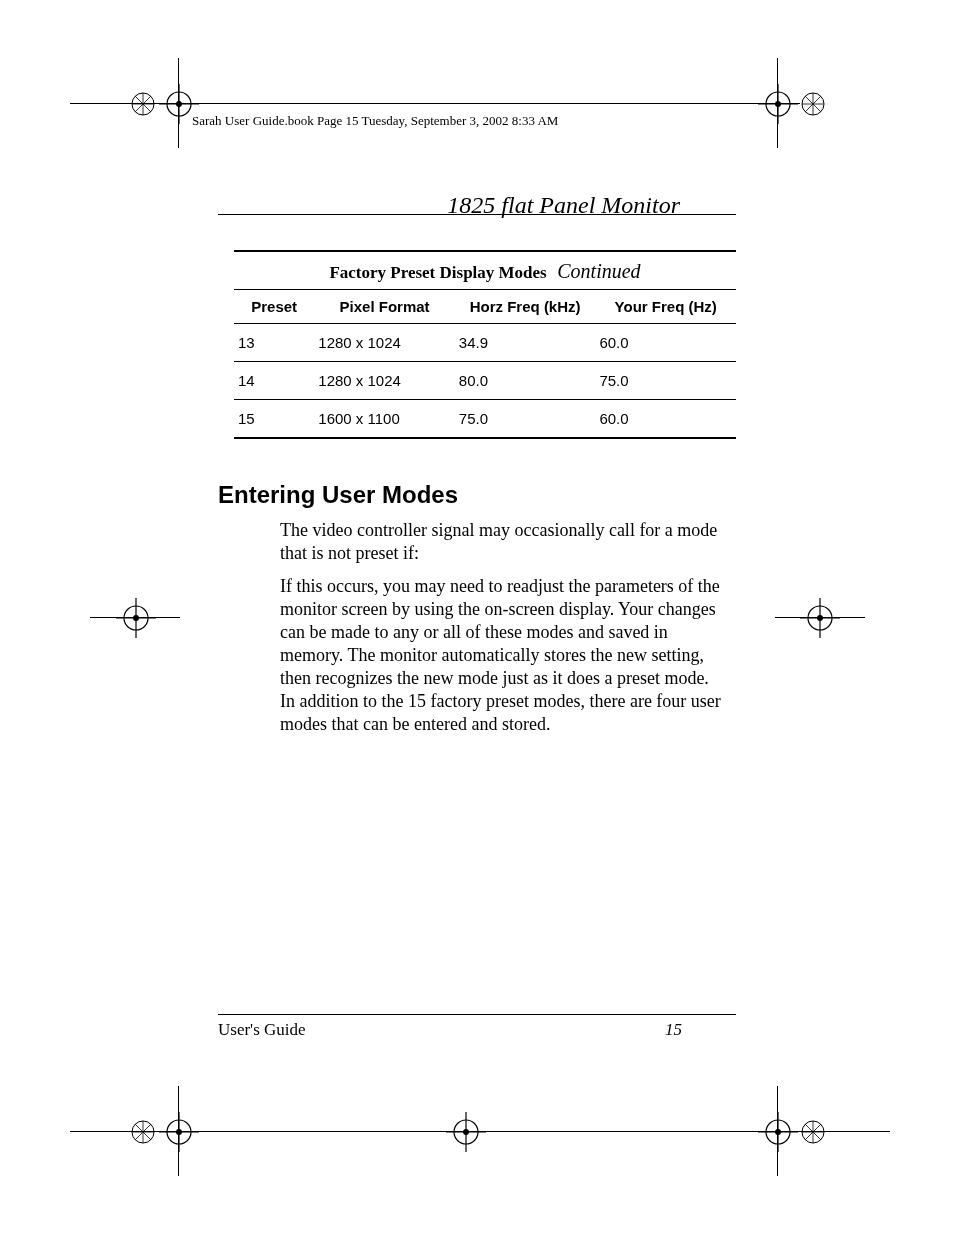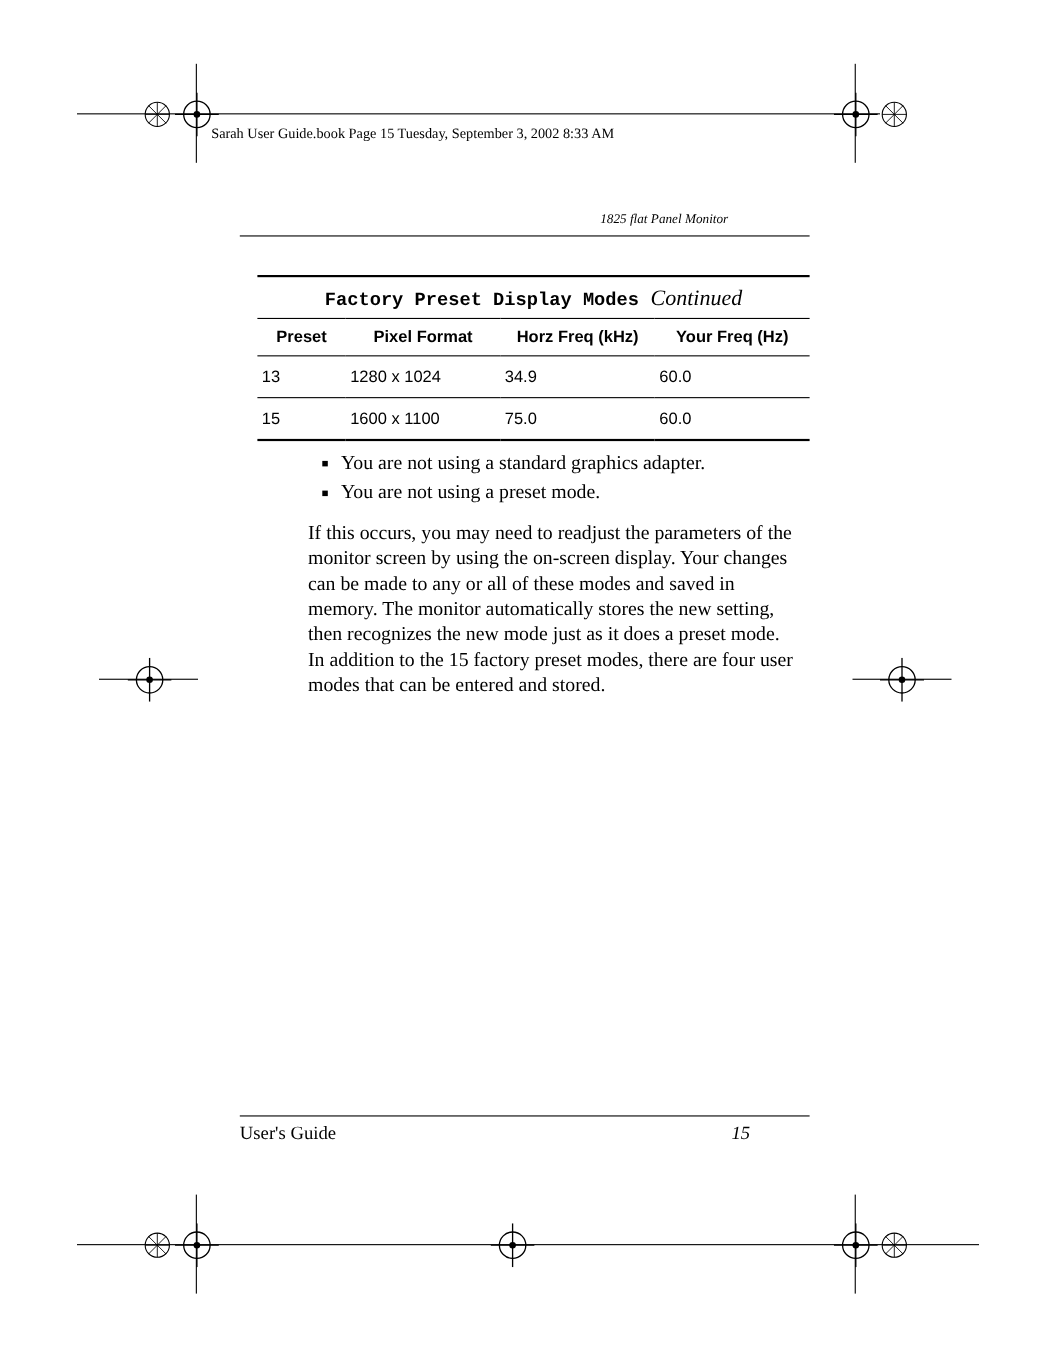--- a/index.html
+++ b/index.html
@@ -21,24 +21,24 @@
   }
   .crop-header {
     position: absolute;
     left: 192px;
     top: 113px;
     font-size: 13px;
     font-family: "Times New Roman", serif;
   }
   .running-head {
     position: absolute;
-    right: 240px;
+    right: 222px;
     top: 192px;
     font-style: italic;
-    font-size: 12px;
+    font-size: 24px;
     font-family: Georgia, "Times New Roman", serif;
   }
   .header-rule {
     position: absolute;
     left: 218px;
     top: 214px;
     width: 518px;
     border-top: 1.5px solid #000;
   }
   .content {
@@ -50,21 +50,21 @@
   .table-wrap {
     margin-left: 16px;
     margin-right: 0;
   }
   .tbl-title {
     text-align: center;
     border-top: 2px solid #000;
     padding: 8px 0 6px 0;
     font-size: 18px;
   }
-  .tbl-title .bold { font-weight: 700; font-family: Liberation Mono, monospace; font-size: 17px;}
+  .tbl-title .bold { font-weight: 700; font-family: Liberation Serif, serif; font-size: 17px;}
   .tbl-title .ital { font-style: italic; font-family: Georgia, serif; font-size: 20px; margin-left: 6px;}
   table.modes {
     width: 100%;
     border-collapse: collapse;
     font-family: Arial, Helvetica, sans-serif;
     font-size: 15px;
   }
   table.modes th {
     border-top: 1.5px solid #000;
     border-bottom: 1.5px solid #000;
@@ -264,35 +264,39 @@
           </tr>
         </thead>
         <tbody>
           <tr>
             <td>13</td>
             <td>1280 x 1024</td>
             <td>34.9</td>
             <td>60.0</td>
           </tr>
           <tr>
+            <td>14</td>
+            <td>1280 x 1024</td>
+            <td>80.0</td>
+            <td>75.0</td>
+          </tr>
+          <tr>
             <td>15</td>
             <td>1600 x 1100</td>
             <td>75.0</td>
             <td>60.0</td>
           </tr>
         </tbody>
       </table>
     </div>
 
+    <div class="section-heading">Entering User Modes</div>
 
     <div class="body-text">
-      <ul>
-        <li>You are not using a standard graphics adapter.</li>
-        <li>You are not using a preset mode.</li>
-      </ul>
+      <p>The video controller signal may occasionally call for a mode that is not preset if:</p>
       <p>If this occurs, you may need to readjust the parameters of the monitor screen by using the on-screen display. Your changes can be made to any or all of these modes and saved in memory. The monitor automatically stores the new setting, then recognizes the new mode just as it does a preset mode. In addition to the 15 factory preset modes, there are four user modes that can be entered and stored.</p>
     </div>
   </div>
 
   <div class="footer-rule"></div>
   <div class="footer-left">User's Guide</div>
   <div class="footer-right">15</div>
 </div>
 
 </body></html>

